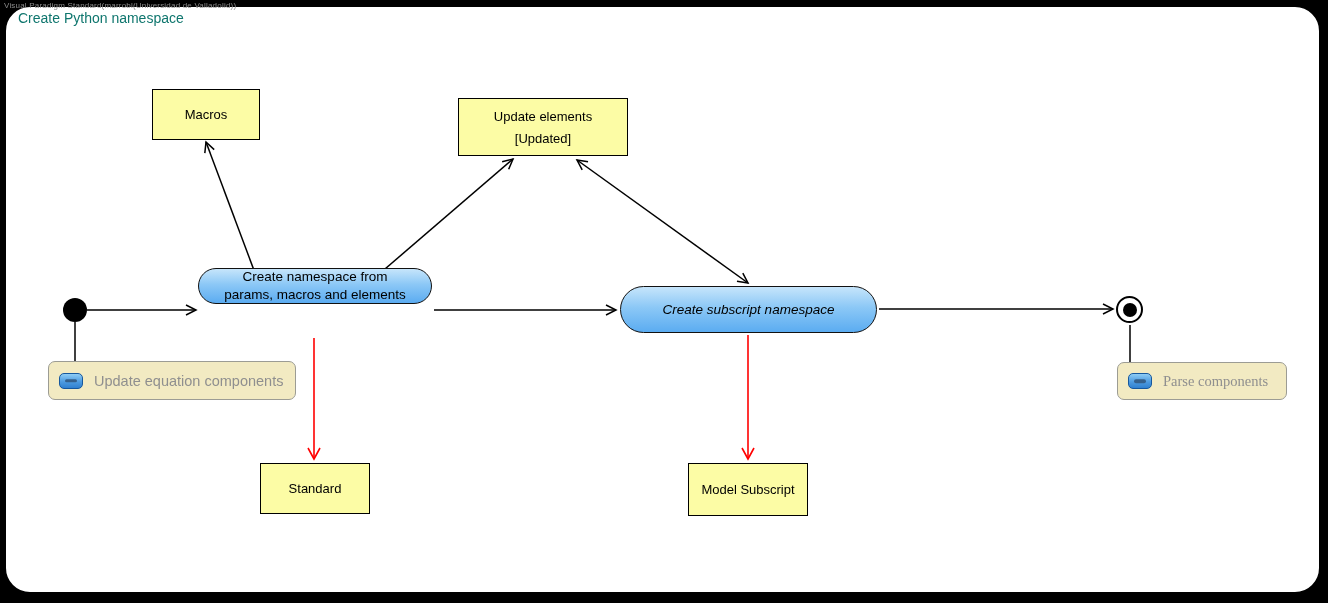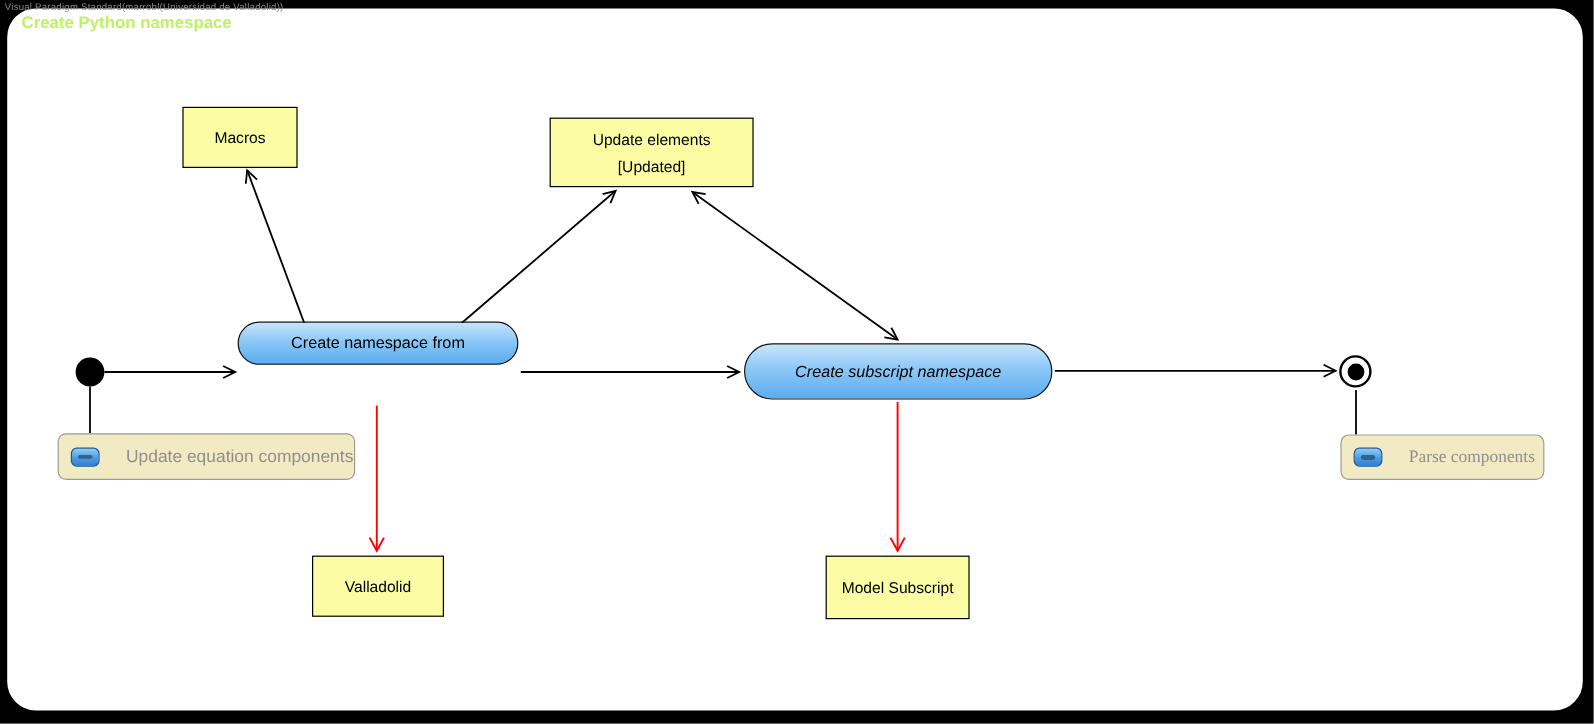--- a/index.html
+++ b/index.html
@@ -23,22 +23,22 @@
     font-size:8px;
     color:#8a8a8a;
     letter-spacing:0.2px;
     z-index:30;
     white-space:nowrap;
   }
   .diagram-title {
     position:absolute;
     left:18px; top:10px;
     font-size:14px;
-    font-weight:bold;
-    color:#bef264;
+    font-weight:normal;
+    color:#0f766e;
     z-index:20;
   }
   .edges {
     position:absolute;
     left:0; top:0;
     width:1328px; height:603px;
     z-index:10;
   }
   .node { position:absolute; z-index:15; }
 
@@ -65,21 +65,21 @@
     color:#000;
     text-align:center;
     line-height:18px;
   }
   .callout {
     background:#F2EAC2;
     border:1.8px solid #9C9C94;
     border-radius:7px;
     display:flex;
     align-items:center;
-    gap:22px;
+    gap:11px;
     padding-left:10px;
     font-size:14.5px;
     color:#8F8F8F;
   }
   .icon-substate {
     width:24px; height:16px;
     border-radius:5px;
     background:linear-gradient(180deg,#8FCDF5 0%,#4D9BE0 55%,#2F80D0 100%);
     border:1.5px solid #16589E;
     position:relative;
@@ -108,21 +108,21 @@
     align-items:center;
     justify-content:center;
   }
   .final-node .final-dot {
     width:14px; height:14px;
     border-radius:50%;
     background:#000;
   }
 
   
-  #macros      { left:152px;  top:89px;  width:96px; height:51px; }
+  #macros      { left:152px;  top:89px;  width:108px; height:51px; }
   #model       { left:458px;  top:98px;  width:170px; height:58px; gap:7px; }
   #act1        { left:198px;  top:268px; width:234px; height:36px;text-align:right; }
   #act2        { left:620px;  top:286px; width:257px; height:47px;font-style:italic; }
   #namespace   { left:260px;  top:463px; width:110px; height:51px; }
   #dict        { left:688px;  top:463px; width:120px; height:53px; }
   #callout1    { left:48px;   top:361px; width:248px; height:39px; }
   #callout2    { left:1117px; top:362px; width:170px; height:38px;font-family:Liberation Serif, serif; }
   #initial     { left:63px;   top:298px; }
   #final       { left:1116px; top:296px; }
 </style>
@@ -163,28 +163,29 @@
   <span>Macros</span>
 </div>
 
 <div id="model" class="node obj-node">
   <span>Update elements</span>
   <span>[Updated]</span>
 </div>
 
 <div id="act1" class="node activity">
   <span>Create namespace from</span>
+  <span>params, macros and elements</span>
 </div>
 
 <div id="act2" class="node activity">
   <span>Create subscript namespace</span>
 </div>
 
 <div id="namespace" class="node obj-node">
-  <span>Valladolid</span>
+  <span>Standard</span>
 </div>
 
 <div id="dict" class="node obj-node">
   <span>Model Subscript</span>
 </div>
 
 <div id="callout1" class="node callout">
   <span class="icon-substate"></span>
   <span>Update equation components</span>
 </div>

